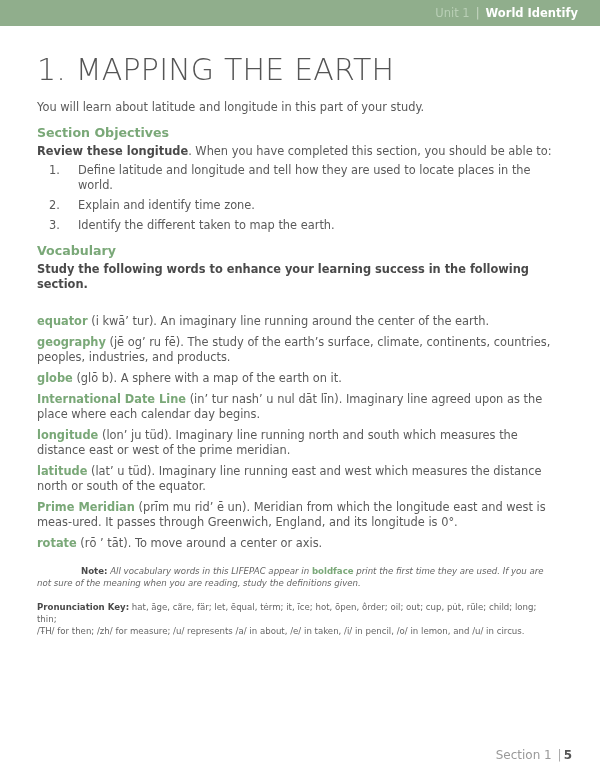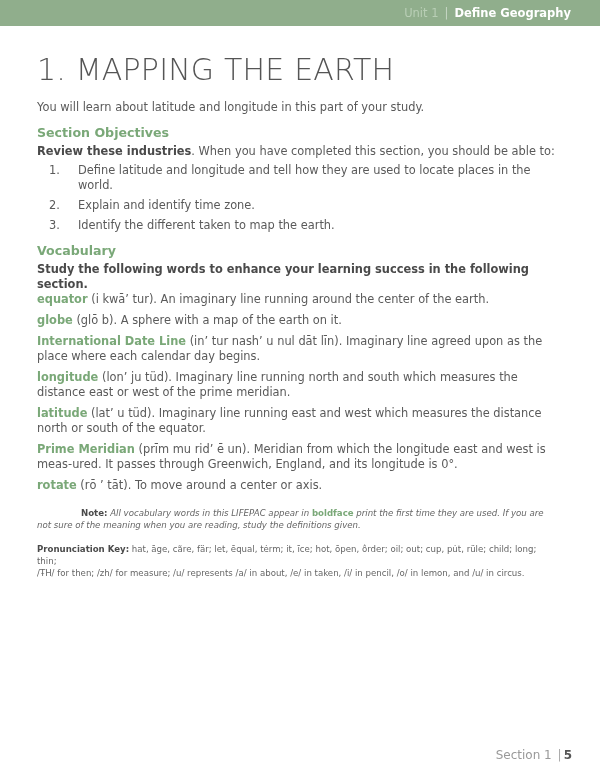--- a/index.html
+++ b/index.html
@@ -1,86 +1,87 @@
 <!DOCTYPE html>
 <html><head>
   <meta charset="utf-8">
   <style>
     * { box-sizing: border-box; margin: 0; padding: 0; }
     html, body { width: 600px; height: 783px; background: #ffffff; overflow: hidden; }
     body { font-family: "DejaVu Sans", "Liberation Sans", sans-serif; color: #555; position: relative; }
     .header-bar {
       position: absolute; left: 0; top: 0; width: 600px; height: 26px;
       background: #90ae8c; display: flex; align-items: center; justify-content: flex-end;
-      padding-right: 29px; font-size: 11.5px;
+      padding-right: 22px; font-size: 11.5px;
     }
     .header-bar .unit { color: #b9cfb6; }
     .header-bar .sep { color: #c8d8c5; margin: 0 6px; }
     .header-bar .title { color: #ffffff; font-weight: bold; }
     .page-title {
       position: absolute; left: 37px; top: 52px; font-size: 30px; font-weight: 300;
       color: #555; letter-spacing: 0.2px; font-family: "DejaVu Sans", sans-serif;
     }
     .content { position: absolute; left: 37px; top: 100px; width: 520px; font-size: 11.4px; line-height: 15px; color: #5a5a5a; }
     .intro { margin-bottom: 10px; }
     .sec-head { color: #7aa878; font-weight: bold; font-size: 12.6px; margin-bottom: 4px; }
     .review b { color: #4a4a4a; }
     ol.obj { list-style: none; margin: 4px 0 10px 0; }
     ol.obj li { display: flex; padding-left: 12px; margin-bottom: 5px; }
     ol.obj li .num { width: 29px; flex: none; }
-    .study { font-weight: bold; color: #4a4a4a; margin-bottom: 0; }
+    .study { font-weight: bold; color: #4a4a4a; margin-bottom: 22px; }
     .vocab-item { margin-bottom: 6px; }
     .vocab-item .term { color: #7aa878; font-weight: bold; }
     .note { font-size: 8.6px; line-height: 12px; margin-top: 14px; color: #666; }
     .note b { color: #4a4a4a; font-style: normal; padding-left: 44px; }
     .note i { font-style: italic; }
     .note .bf { color: #7aa878; font-weight: bold; font-style: normal; }
     .pron { font-size: 8.6px; line-height: 12px; margin-top: 12px; color: #666; }
     .pron b { color: #4a4a4a; }
     .footer {
       position: absolute; right: 28px; top: 748px; font-size: 12px; color: #999;
     }
     .footer .pg { color: #555; font-weight: bold; }
     .footer .bar { color: #aaa; margin: 0 2px; }
   </style>
 </head>
 <body>
 
 <div class="header-bar">
   <span class="unit">Unit 1</span>
   <span class="sep">|</span>
-  <span class="title">Define Geography</span>
+  <span class="title">World Identify</span>
 </div>
 
 <h1 class="page-title">1. MAPPING THE EARTH</h1>
 
 <div class="content">
   <p class="intro">You will learn about latitude and longitude in this part of your study.</p>
 
   <div class="sec-head">Section Objectives</div>
-  <p class="review"><b>Review these industries</b><span>. When you have completed this section, you should be able to:</span></p>
+  <p class="review"><b>Review these longitude</b><span>. When you have completed this section, you should be able to:</span></p>
   <ol class="obj">
     <li>
         <span class="num">1.</span>
         <span>Define latitude and longitude and tell how they are used to locate places in the world.</span>
       </li>
     <li>
         <span class="num">2.</span>
         <span>Explain and identify time zone.</span>
       </li>
     <li>
         <span class="num">3.</span>
         <span>Identify the different taken to map the earth.</span>
       </li>
   </ol>
 
   <div class="sec-head">Vocabulary</div>
   <p class="study">Study the following words to enhance your learning success in the following section.</p>
 
   <p class="vocab-item"><span class="term">equator</span><span> (i kwā’ tur). An imaginary line running around the center of the earth.</span></p>
+  <p class="vocab-item"><span class="term">geography</span><span> (jē og’ ru fē). The study of the earth’s surface, climate, continents, countries, peoples, industries, and products.</span></p>
   <p class="vocab-item"><span class="term">globe</span><span> (glō b). A sphere with a map of the earth on it.</span></p>
   <p class="vocab-item"><span class="term">International Date Line</span><span> (in’ tur nash’ u nul dāt līn). Imaginary line agreed upon as the place where each calendar day begins.</span></p>
   <p class="vocab-item"><span class="term">longitude</span><span> (lon’ ju tüd). Imaginary line running north and south which measures the distance east or west of the prime meridian.</span></p>
   <p class="vocab-item"><span class="term">latitude</span><span> (lat’ u tüd). Imaginary line running east and west which measures the distance north or south of the equator.</span></p>
   <p class="vocab-item"><span class="term">Prime Meridian</span><span> (prīm mu rid’ ē un). Meridian from which the longitude east and west is meas-ured. It passes through Greenwich, England, and its longitude is 0°.</span></p>
   <p class="vocab-item"><span class="term">rotate</span><span> (rō ’ tāt). To move around a center or axis.</span></p>
 
   <p class="note"><b>Note:</b><i> All vocabulary words in this LIFEPAC appear in </i><span class="bf">boldface</span><i> print the first time they are used. If you are not sure of the meaning when you are reading, study the definitions given.</i></p>
 
   <p class="pron"><b>Pronunciation Key:</b><span> hat, āge, cãre, fär; let, ēqual, tėrm; it, īce; hot, ōpen, ôrder; oil; out; cup, pu̇t, rüle; child; long; thin;</span><br><span>/ŦH/ for then; /zh/ for measure; /u/ represents /a/ in about, /e/ in taken, /i/ in pencil, /o/ in lemon, and /u/ in circus.</span></p>

